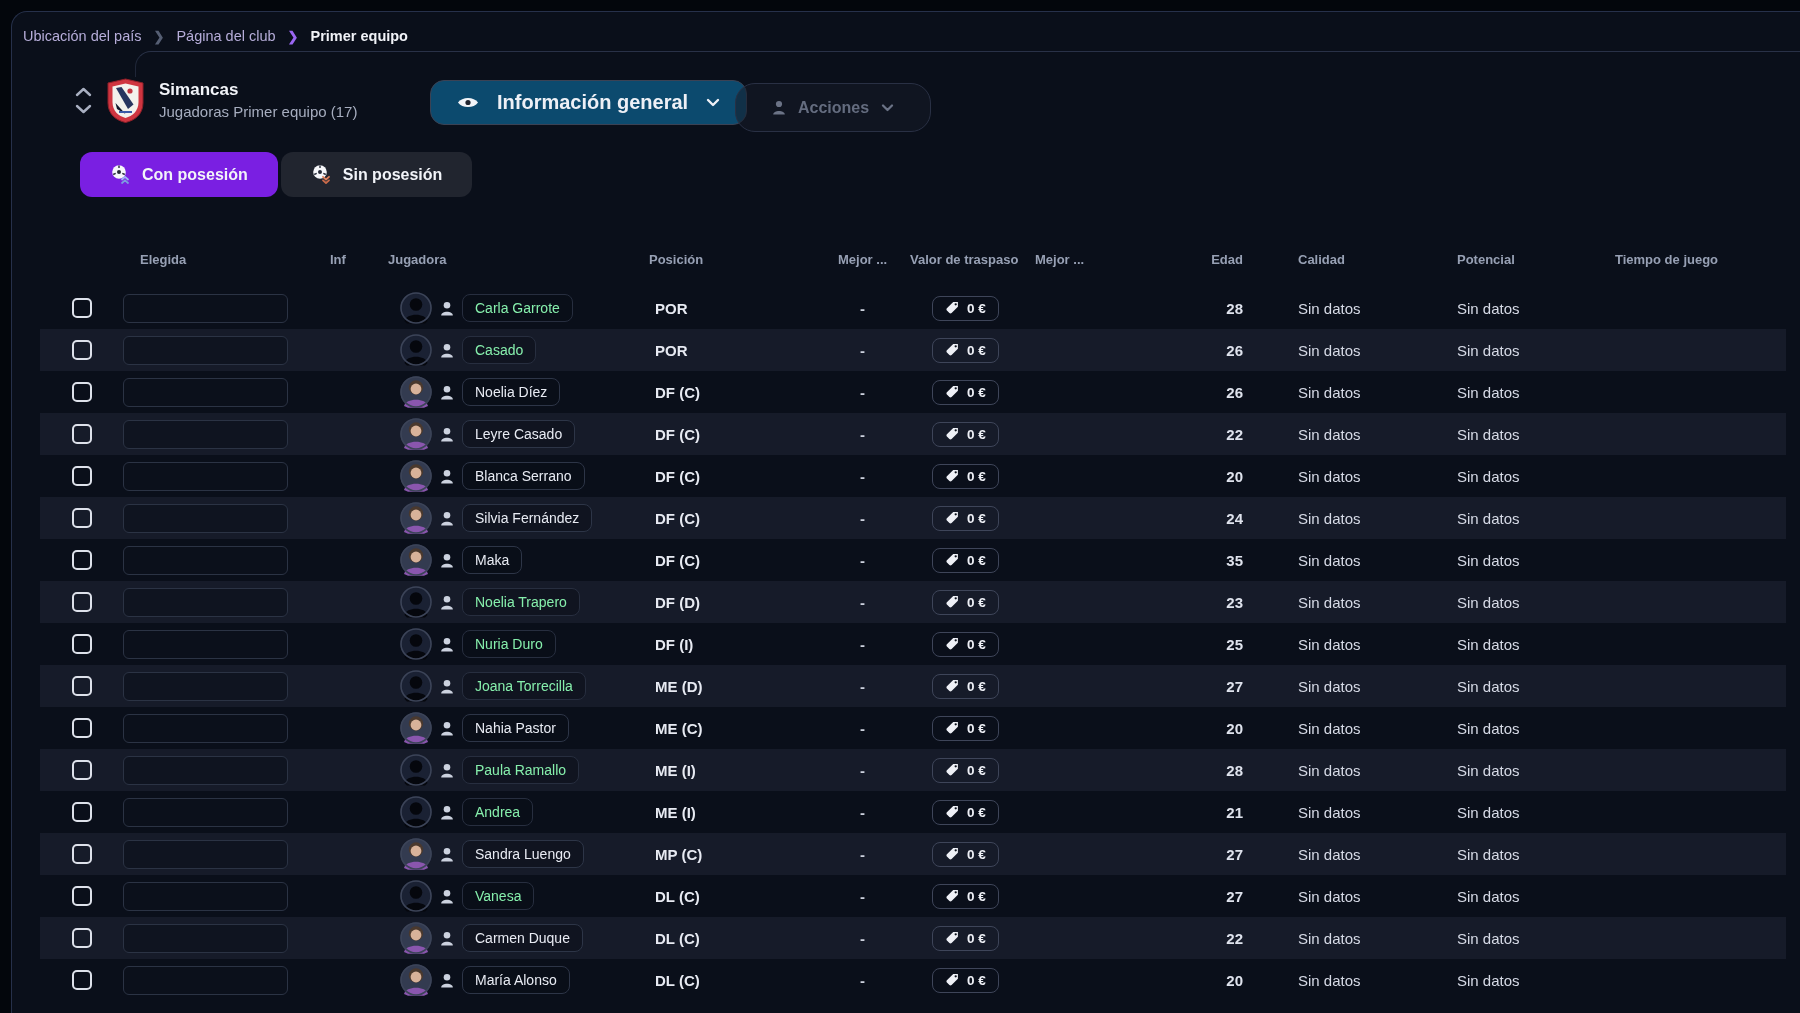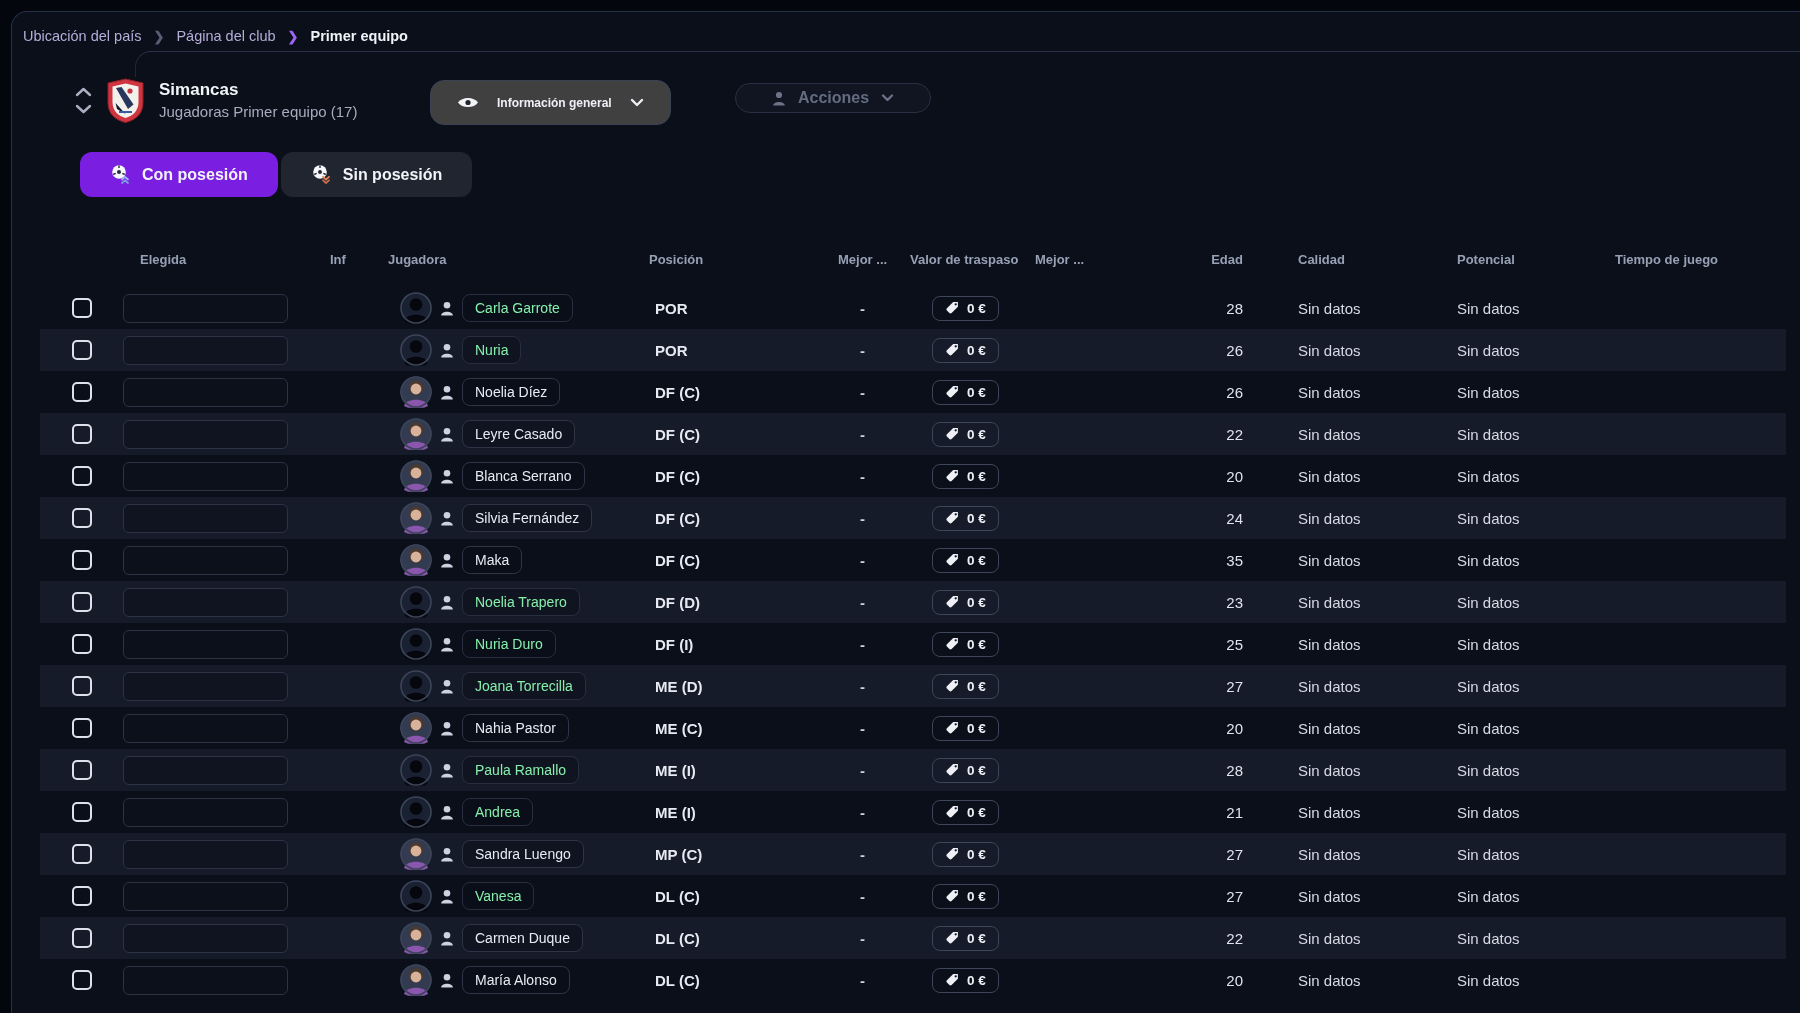--- a/index.html
+++ b/index.html
@@ -37,24 +37,24 @@
   .club-header { position:absolute; left:63px; top:66px; display:flex; align-items:center; }
   .collapse { display:flex; flex-direction:column; gap:7px; margin-right:15px; }
   .collapse svg { display:block; cursor:pointer; }
   .crest { width:37px; height:45px; margin-right:15px; cursor:pointer; }
   .club-titles { line-height:1.35; }
   .club-name { font-size:17px; font-weight:700; color:#f2f4f9; }
   .club-sub  { font-size:15px; color:#a6adbf; }
 
   
   .btn-view { position:absolute; left:418px; top:68px; height:45px; display:flex;
-    align-items:center; gap:18px; padding:0 26px; background:#404040;
+    align-items:center; gap:18px; padding:0 26px; background:#0c4a6e;
     border:1px solid #3b4254; border-radius:14px; cursor:pointer;
-    color:#eef0f6; font-size:12px; font-weight:600; }
-  .btn-actions { position:absolute; left:723px; top:71px; height:30px; display:flex;
+    color:#eef0f6; font-size:20px; font-weight:600; }
+  .btn-actions { position:absolute; left:723px; top:71px; height:49px; display:flex;
     align-items:center; gap:12px; padding:0 36px; background:rgba(22,27,40,.55);
     border:1px solid #293044; border-radius:20px; cursor:pointer;
     color:#646c7f; font-size:16px; font-weight:600; }
 
   
   .tabs { position:absolute; left:68px; top:140px; display:flex; gap:3px; }
   .tab { height:45px; display:flex; align-items:center; gap:11px; padding:0 30px;
     border-radius:12px; font-size:16px; font-weight:600; color:#f2f4f9; cursor:pointer; }
   .tab.active { background:#7a1fe2;justify-content:flex-end; }
   .tab.inactive { background:#21252f; }
@@ -99,21 +99,21 @@
     white-space:nowrap; cursor:pointer; }
   .name-pill.dim { color:#86efac; border-color:#272e3f; }
 
   .pos { padding-left:10px; font-size:15px; font-weight:600; color:#e7eaf2; }
   .dash { width:100%; text-align:left; padding-left:30px; font-size:15px;
     font-weight:700; color:#ccd1dd; }
   .value-pill { margin-left:32px; display:flex; align-items:center; gap:8px;
     padding:4px 12px; border:1px solid #3e4559; border-radius:8px;
     font-size:13.5px; font-weight:600; color:#eef0f6; cursor:pointer; white-space:nowrap; }
   .age { width:100%; text-align:right; padding-right:7px; font-size:15px;
-    font-weight:400; color:#dfe3ed; }
+    font-weight:700; color:#dfe3ed; }
   .sindatos { font-size:15px; color:#d6dae6; }
   .c-cal .sindatos { padding-left:48px; }
   .c-pot .sindatos { padding-left:47px; }
 </style>
 </head>
 <body>
 
 <div class="stage">
 
   <div class="photo-frag"></div>
@@ -301,21 +301,21 @@
           </g>
           <circle cx="16" cy="16" r="15" fill="none" stroke="#3c4458" stroke-width="1.6"></circle>
         </svg>
       </span>
       <span class="bust">
         <svg width="14" height="15" viewBox="0 0 14 15">
                   <circle cx="7" cy="4.2" r="3.3" fill="#ccd2df"></circle>
                   <path d="M1.2 14.6 C1.2 9.6 12.8 9.6 12.8 14.6 Z" fill="#ccd2df"></path>
                 </svg>
       </span>
-      <span class="name-pill dim"><span class="txt">Nuria</span></span>
+      <span class="name-pill dim"><span class="txt">Casado</span></span>
     </div>
     <div class="c">
               <span class="pos">POR</span>
             </div>
     <div class="c">
               <span class="dash">-</span>
             </div>
     <div class="c">
       <span class="value-pill">
         <svg width="14" height="14" viewBox="0 0 14 14">

